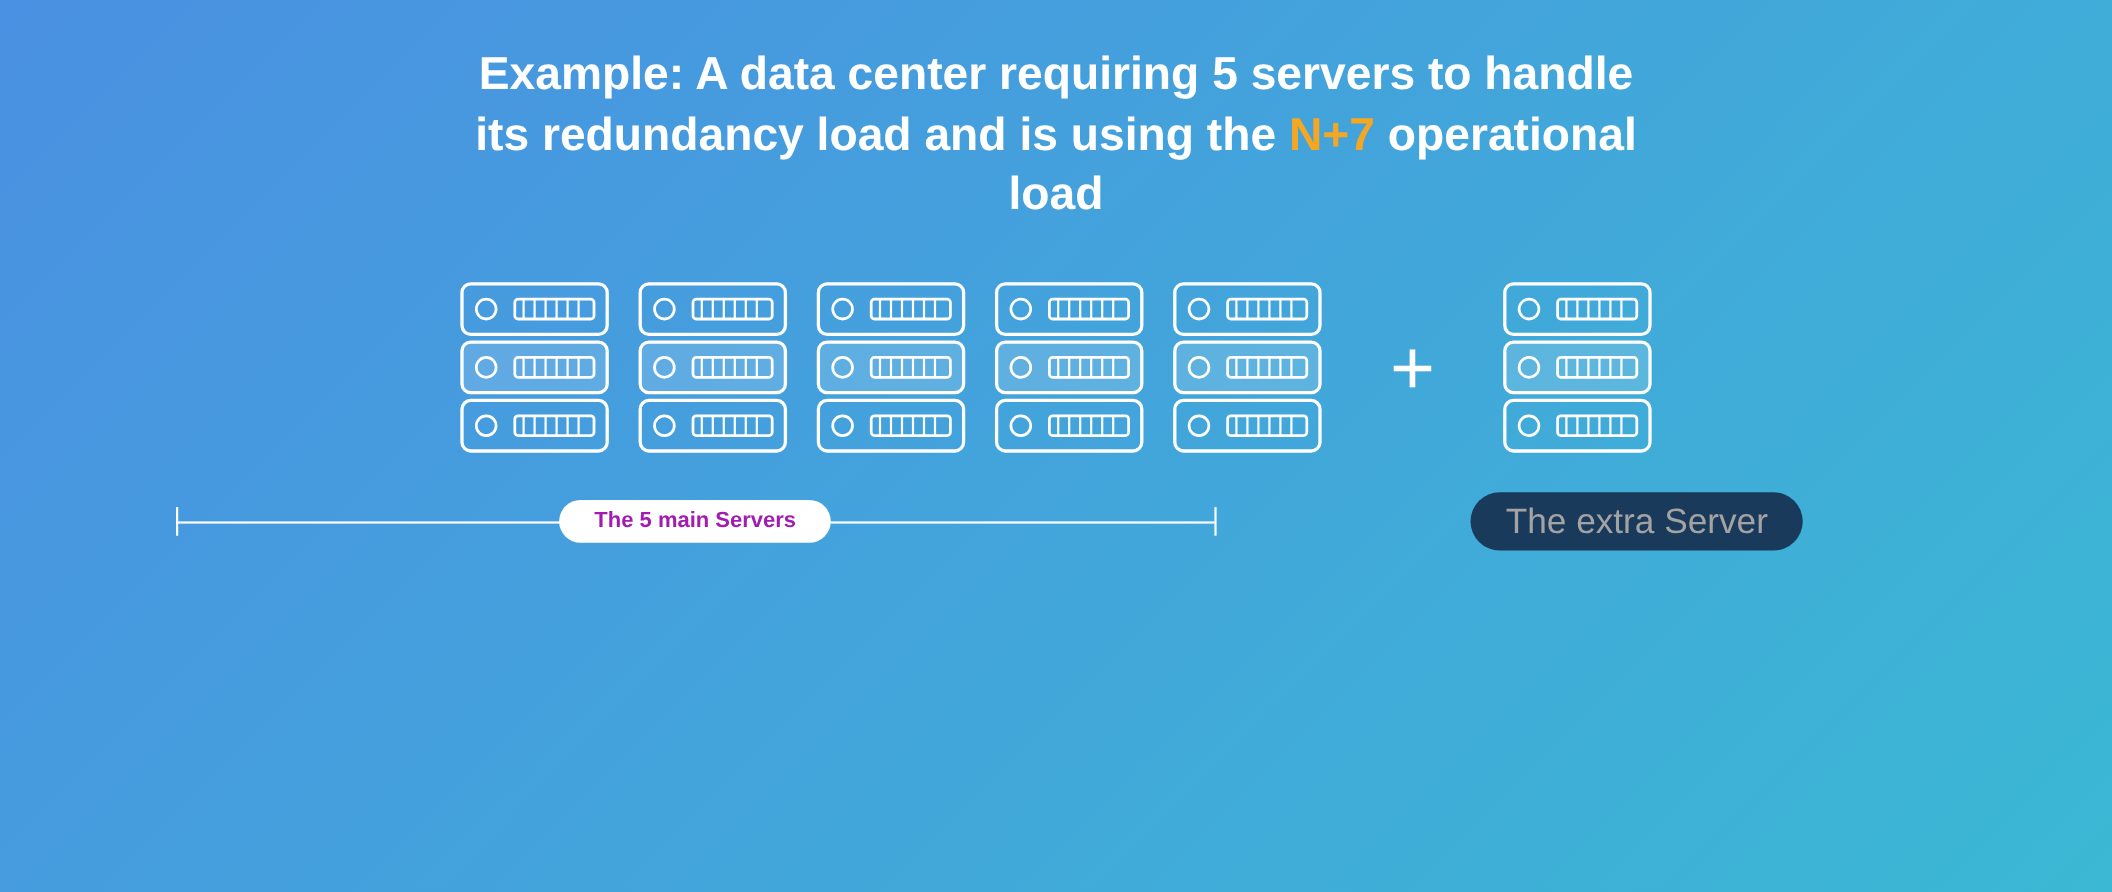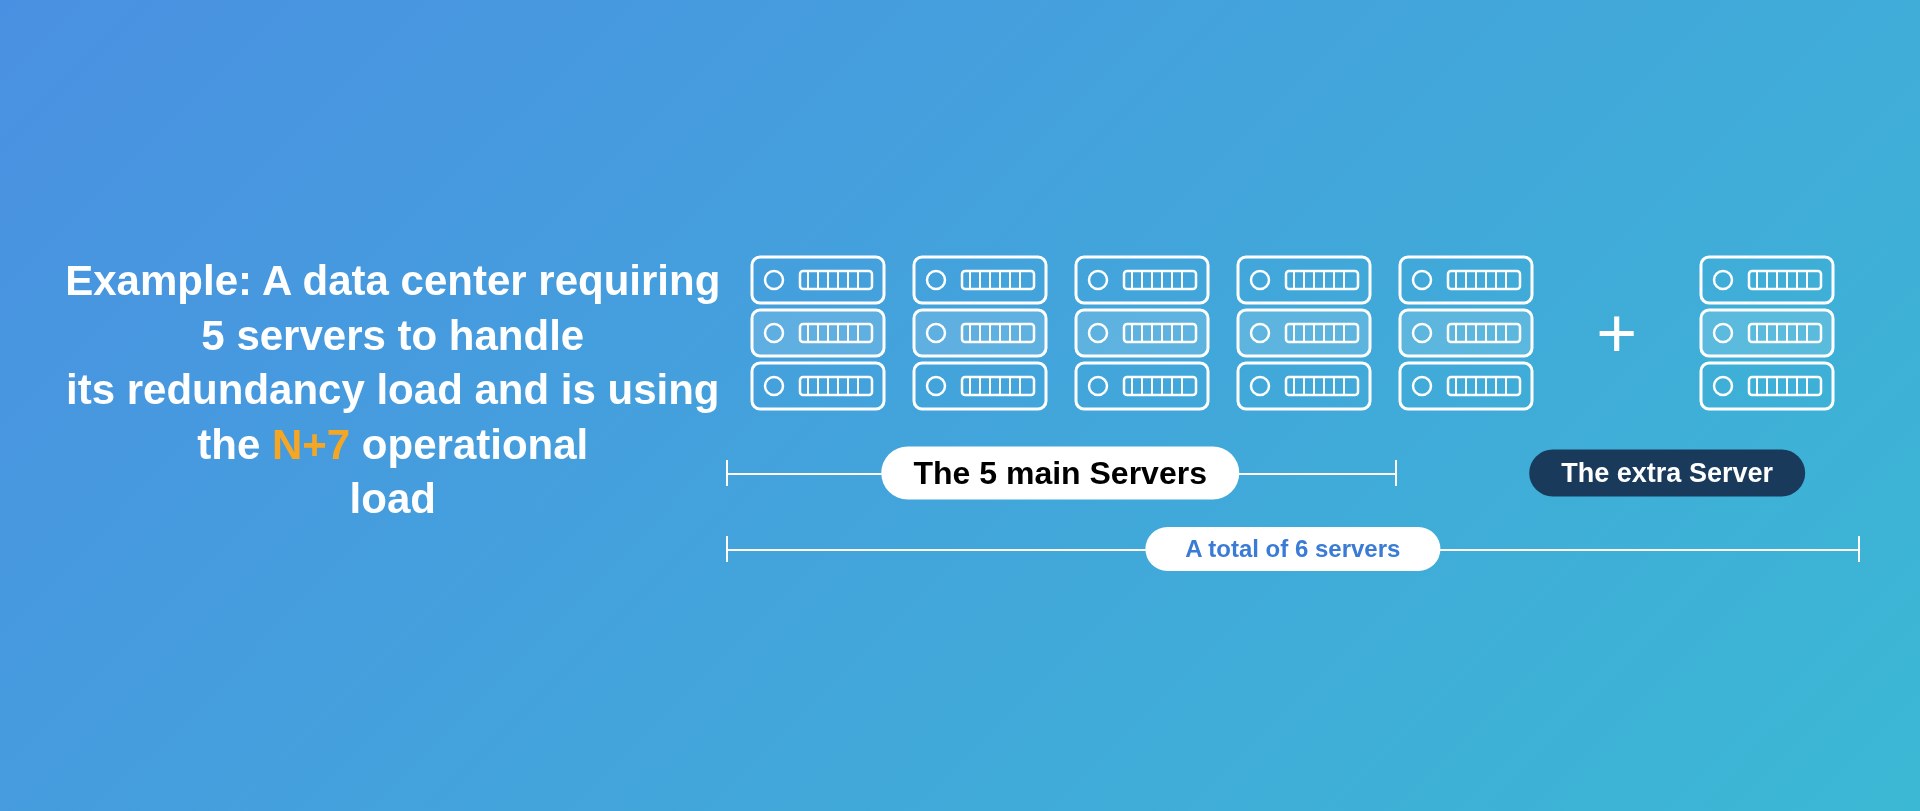--- a/index.html
+++ b/index.html
@@ -9,21 +9,21 @@
       height: 811px;
       overflow: hidden;
       font-family: 'Segoe UI', Arial, sans-serif;
     }
 
     .bg {
       width: 100%;
       height: 100%;
       background: linear-gradient(135deg, #4a90e2 0%, #3bb8d4 100%);
       display: flex;
-      flex-direction: row;
+      flex-direction: column;
       align-items: center;
       justify-content: flex-start;
       padding: 40px 60px 20px;
     }
 
     .title {
       text-align: center;
       color: #fff;
       font-size: 42px;
       font-weight: 700;
@@ -281,28 +281,22 @@
     </div>
 
     <div style="width:100%; max-width:1600px; position:relative;">
 
       <div style="position:relative; height:60px; width:100%; margin-bottom:16px;">
 
         <div style="position:absolute; left:0; top:50%; width:59%; height:2px; background:#fff;"></div>
         <div style="position:absolute; left:0; top:calc(50% - 13px); width:2px; height:26px; background:#fff;"></div>
         <div style="position:absolute; left:59%; top:calc(50% - 13px); width:2px; height:26px; background:#fff;"></div>
 
-        <div style="position:absolute; left:29.5%; top:50%; transform:translate(-50%,-50%); background:#fff; border-radius:999px; padding:8px 32px; font-size:32px; font-weight:700; color:#000000; white-space:nowrap;">The 5 main Servers</div>
-
-        <div style="position:absolute; left:83%; top:50%; transform:translate(-50%,-50%); background:#1a3a5c; border-radius:999px; padding:8px 32px; font-size:27px; font-weight:700; color:#ffffff; white-space:nowrap;">The extra Server</div>
+        <div style="position:absolute; left:29.5%; top:50%; transform:translate(-50%,-50%); background:#fff; border-radius:999px; padding:8px 32px; font-size:20px; font-weight:700; color:#a21caf; white-space:nowrap;">The 5 main Servers</div>
+
+        <div style="position:absolute; left:83%; top:50%; transform:translate(-50%,-50%); background:#1a3a5c; border-radius:999px; padding:8px 32px; font-size:32px; font-weight:400; color:#a3a3a3; white-space:nowrap;">The extra Server</div>
       </div>
 
-      <div style="position:relative; height:60px; width:100%;">
-        <div style="position:absolute; left:0; top:50%; width:100%; height:2px; background:#fff;"></div>
-        <div style="position:absolute; left:0; top:calc(50% - 13px); width:2px; height:26px; background:#fff;"></div>
-        <div style="position:absolute; right:0; top:calc(50% - 13px); width:2px; height:26px; background:#fff;"></div>
-        <div style="position:absolute; left:50%; top:50%; transform:translate(-50%,-50%); background:#fff; border-radius:999px; padding:8px 40px; font-size:24px; font-weight:700; color:#3a7bd5; white-space:nowrap;">A total of 6 servers</div>
-      </div>
 
     </div>
 
   </div>
 </div>
 
 </body></html>

